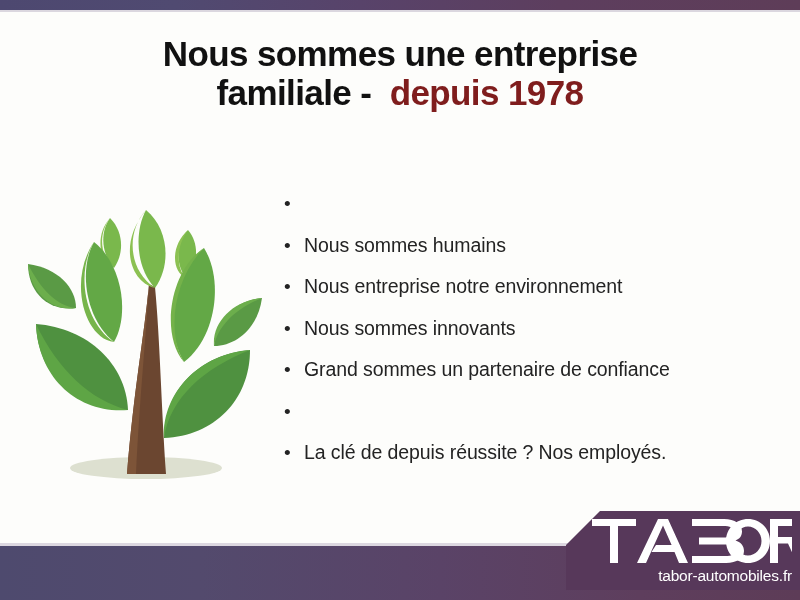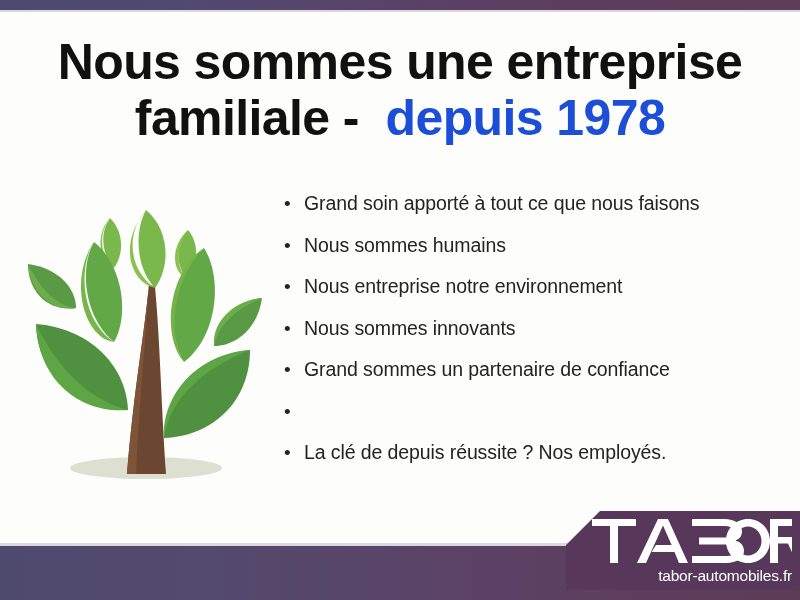--- a/index.html
+++ b/index.html
@@ -38,28 +38,28 @@
   
   .title-block {
     position: absolute;
     top: 34px;
     left: 0;
     width: 800px;
     text-align: center;
     line-height: 1.12;
   }
   .title-line {
-    font-size: 50px;
+    font-size: 35px;
     font-weight: bold;
     letter-spacing: -0.6px;
     color: #111111;
     white-space: nowrap;
   }
   .title-accent {
-    color: #1d4ed8;
+    color: #7f1d1d;
     margin-top: 13px;
   }
   .title-dash {
     color: #111111;
   }
 
   
   .tree-wrap {
     position: absolute;
     left: 18px;
@@ -204,21 +204,20 @@
         <path d="M232 162 C232 212 196 248 146 250 C146 202 182 166 232 162 Z" fill="#4f9140"></path>
         <path d="M232 162 C186 180 152 210 146 250 C144 204 182 166 232 162 Z" fill="#5ea545"></path>
       </g>
     </svg>
   </div>
 
   <div class="bullets">
 
     <div class="bullet-row">
       <span class="bullet-dot">•</span>
-      <span class="bullet-text">Grand soin apporté à tout ce que nous faisons</span>
     </div>
 
     <div class="bullet-row">
       <span class="bullet-dot">•</span>
       <span class="bullet-text">Nous sommes humains</span>
     </div>
 
     <div class="bullet-row">
       <span class="bullet-dot">•</span>
       <span class="bullet-text">Nous entreprise notre environnement</span>

